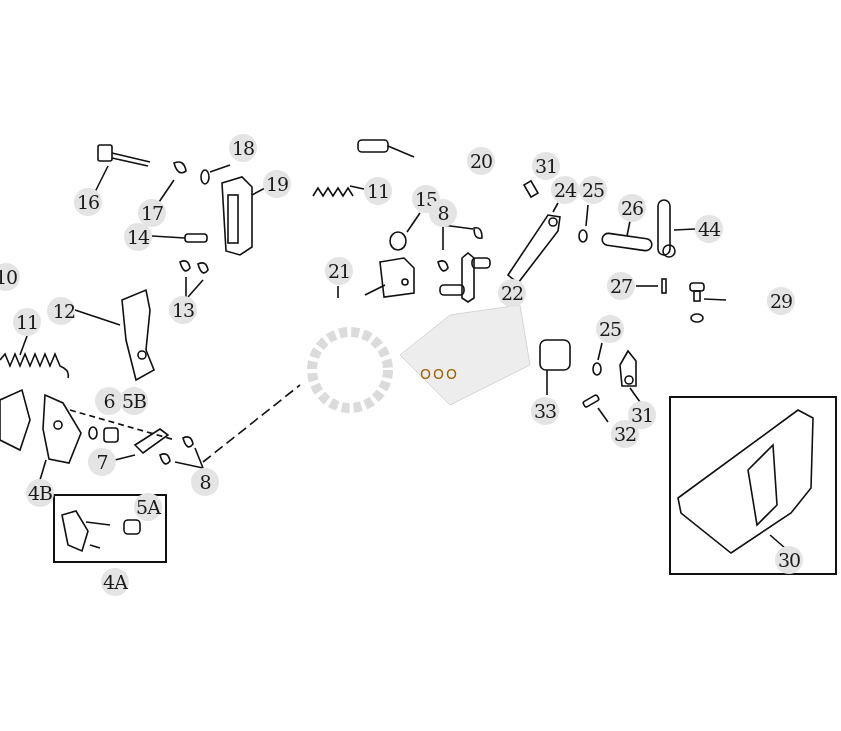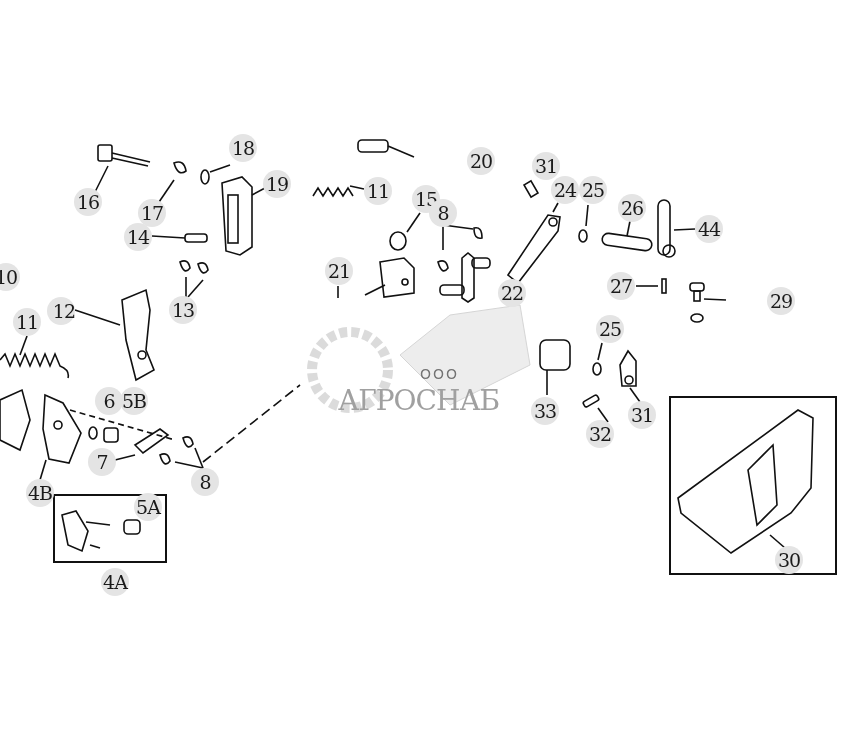--- a/index.html
+++ b/index.html
@@ -2,21 +2,21 @@
 <html><head>
 <meta charset="utf-8">
 <style>
   html,body{margin:0;padding:0;background:#ffffff;}
   body{width:841px;height:731px;overflow:hidden;position:relative;font-family:"DejaVu Serif",serif;}
   #stage{position:absolute;left:0;top:0;width:841px;height:731px;}
   svg{position:absolute;left:0;top:0;}
   .callout{position:absolute;width:28px;height:28px;margin-left:-14px;margin-top:-14px;border-radius:50%;
     background:#e4e4e4;color:#1a1a1a;font-size:19px;line-height:28px;text-align:center;letter-spacing:-1px;
     font-family:"DejaVu Serif",serif;}
-  .wm-ooo{position:absolute;left:420px;top:366px;font-size:14px;color:#737373;letter-spacing:2px;font-family:"DejaVu Sans",sans-serif;}
+  .wm-ooo{position:absolute;left:420px;top:366px;font-size:14px;color:#a16207;letter-spacing:2px;font-family:"DejaVu Sans",sans-serif;}
   .wm-name{position:absolute;left:338px;top:384px;font-size:28px;color:#a0a0a0;font-family:"DejaVu Serif",serif;letter-spacing:-1px;}
 </style>
 </head>
 <body>
 
 <div id="stage">
   <svg width="841" height="731" viewBox="0 0 841 731" stroke="#111" fill="none" stroke-width="1.6">
 
     <g>
         <rect x="98" y="145" width="14" height="16" rx="2"></rect>
@@ -199,21 +199,20 @@
         <line x1="90" y1="545" x2="100" y2="548"></line>
       </g>
 
     <g opacity="0.35" stroke="#888" fill="#aaa" stroke-width="1">
       <circle cx="350" cy="370" r="38" fill="none" stroke-width="10" stroke="#999" stroke-dasharray="8 4"></circle>
       <path d="M400 355 l50 -40 l70 -10 l10 60 l-80 40 z" fill="#ccc"></path>
     </g>
   </svg>
 
   <div class="wm-ooo">ООО</div>
-  <div class="wm-name">АГРОСНАБ</div>
 
   <div id="callouts">
       <div class="callout" style="left: 6px; top: 277px;">10</div>
       <div class="callout" style="left: 27px; top: 322px;">11</div>
       <div class="callout" style="left: 61px; top: 311px; text-align: right;">12</div>
       <div class="callout" style="left: 183px; top: 310px;">13</div>
       <div class="callout" style="left: 138px; top: 237px;">14</div>
       <div class="callout" style="left: 426px; top: 199px;">15</div>
       <div class="callout" style="left: 88px; top: 202px;">16</div>
       <div class="callout" style="left: 152px; top: 213px;">17</div>
@@ -227,21 +226,21 @@
       <div class="callout" style="left: 546px; top: 166px;">31</div>
       <div class="callout" style="left: 565px; top: 190px;">24</div>
       <div class="callout" style="left: 593px; top: 190px;">25</div>
       <div class="callout" style="left: 632px; top: 208px;">26</div>
       <div class="callout" style="left: 621px; top: 286px;">27</div>
       <div class="callout" style="left: 709px; top: 229px;">44</div>
       <div class="callout" style="left: 740px; top: 301px; margin-left: 27px;">29</div>
       <div class="callout" style="left: 610px; top: 329px;">25</div>
       <div class="callout" style="left: 545px; top: 411px;">33</div>
       <div class="callout" style="left: 642px; top: 415px;">31</div>
-      <div class="callout" style="left: 600px; top: 434px;">32</div>
+      <div class="callout" style="left: 625px; top: 434px;">32</div>
       <div class="callout" style="left: 789px; top: 560px;">30</div>
       <div class="callout" style="left: 109px; top: 401px;">6</div>
       <div class="callout" style="left: 134px; top: 401px;">5B</div>
       <div class="callout" style="left: 102px; top: 462px;">7</div>
       <div class="callout" style="left: 205px; top: 482px;">8</div>
       <div class="callout" style="left: 40px; top: 493px;">4B</div>
       <div class="callout" style="left: 148px; top: 507px;">5A</div>
       <div class="callout" style="left: 115px; top: 549px; margin-top: 19px;">4A</div>
     </div>
 </div>

